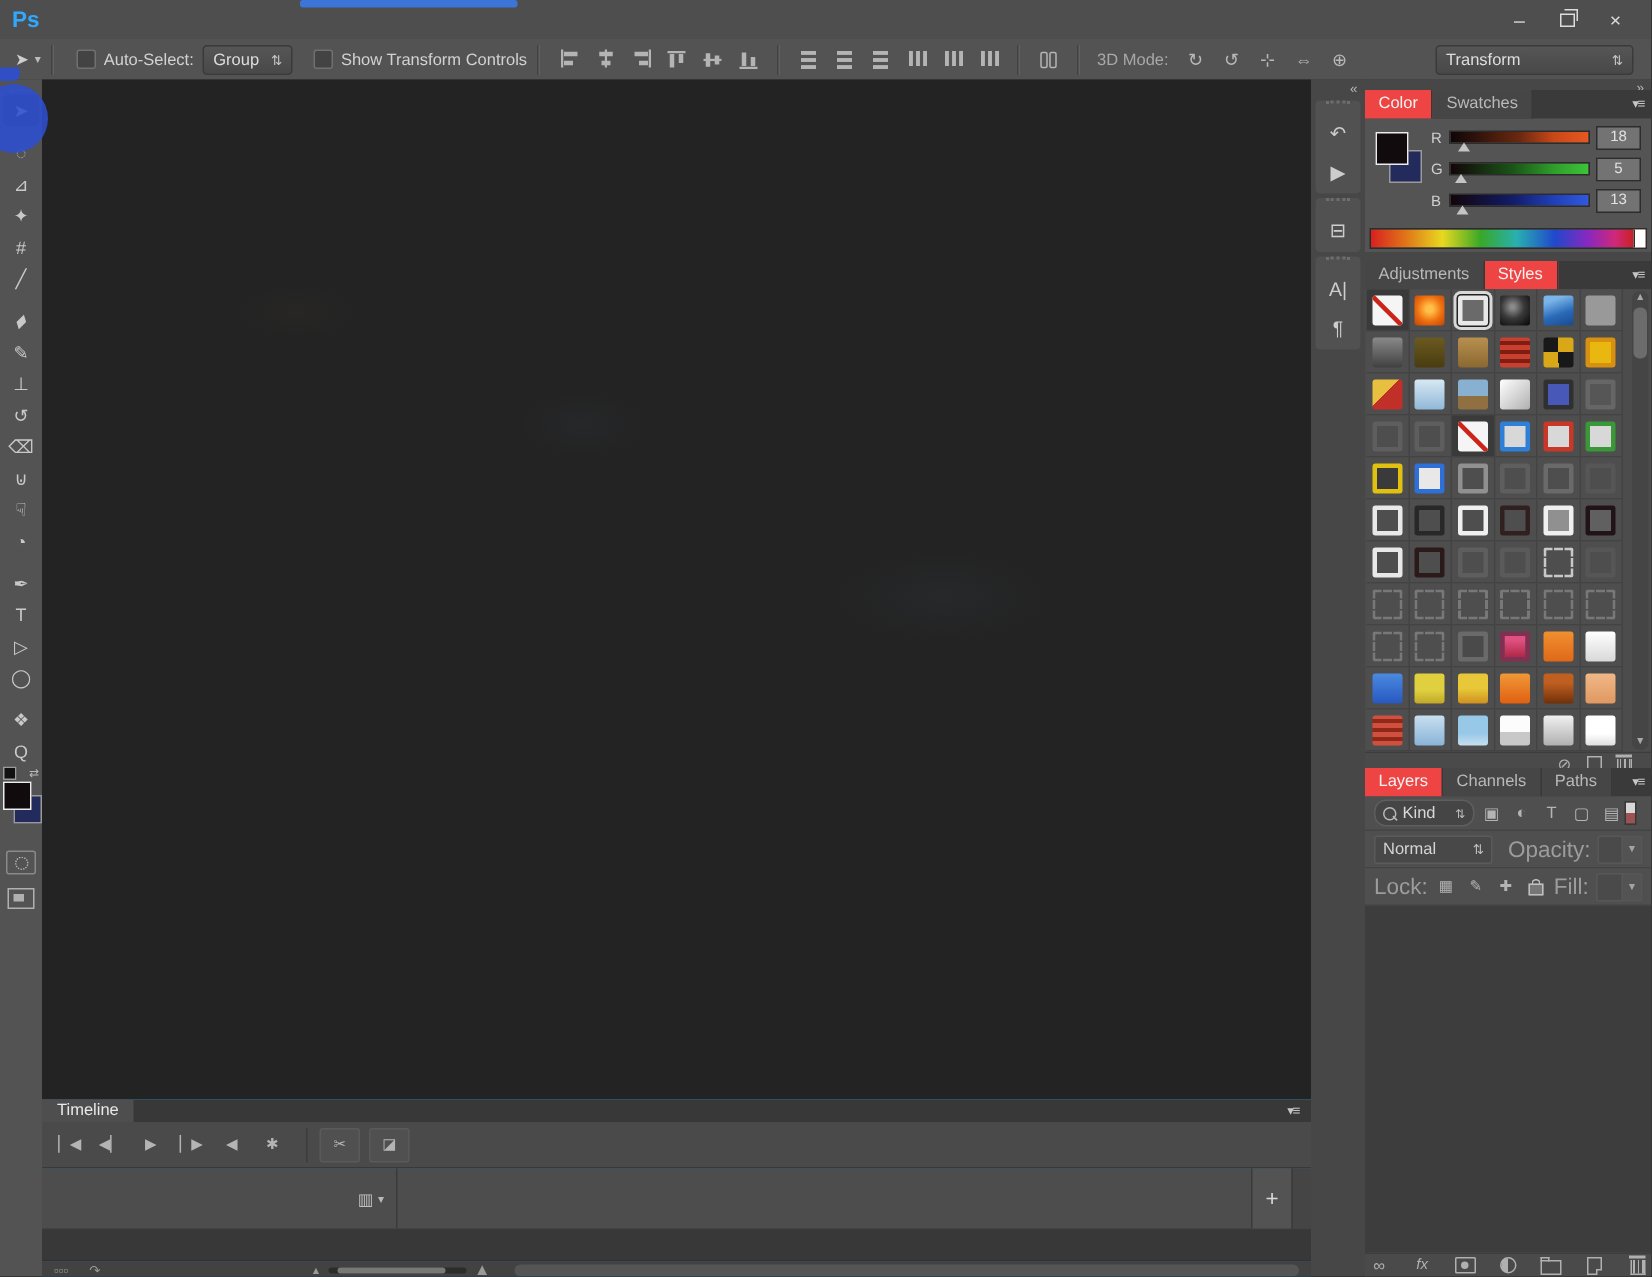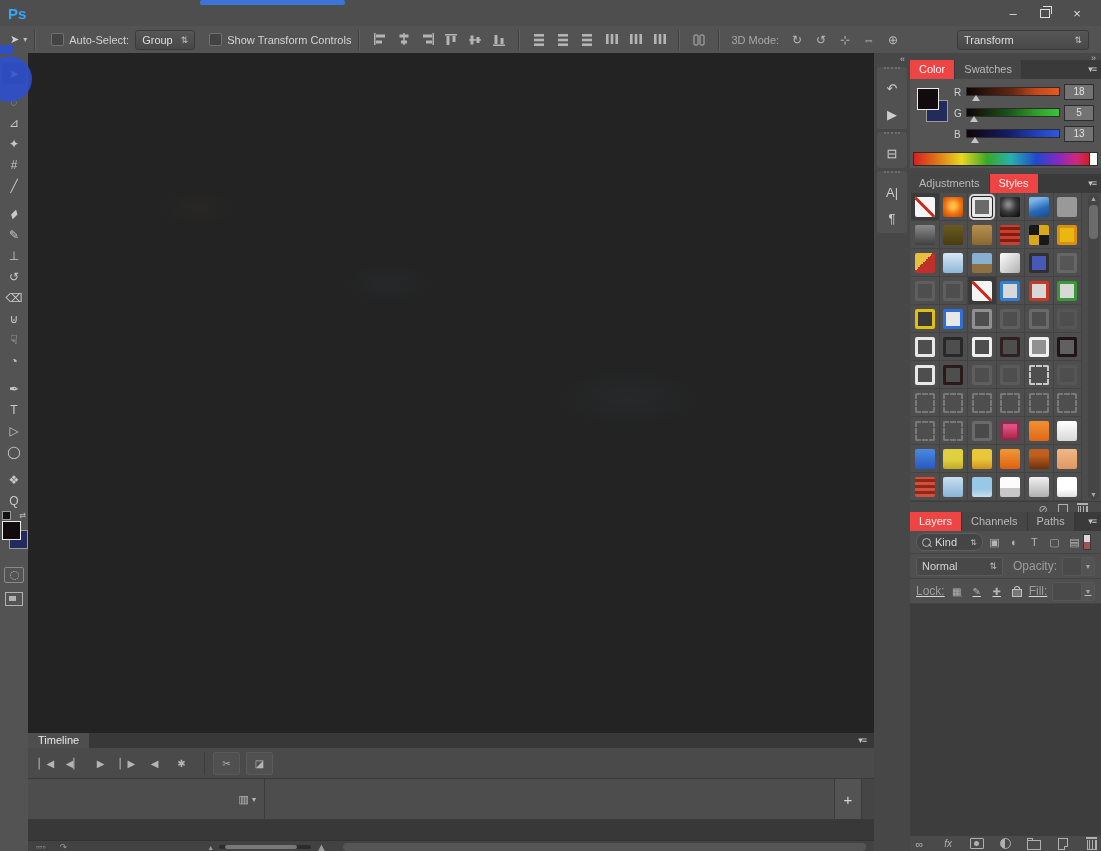--- a/index.html
+++ b/index.html
@@ -117,28 +117,28 @@
   .i-lock{position:relative;width:8px;height:6px;border:1px solid #c0c0c0;display:inline-block;margin-top:4px;background:#777;}
   .i-lock::before{content:'';position:absolute;top:-4px;left:1px;width:4px;height:3px;border:1px solid #c0c0c0;border-bottom:none;border-radius:3px 3px 0 0;}
   .i-toggle{width:8px;height:14px;border:1px solid #383838;background:linear-gradient(180deg,#d8d8d8 0 50%,#9c5252 50%);margin-left:auto;margin-right:4px;}
   .i-mag{position:relative;width:7px;height:7px;border:1px solid #b8b8b8;border-radius:50%;display:inline-block;}
   .i-mag::after{content:'';position:absolute;left:5px;top:6px;width:4px;height:1px;background:#b8b8b8;transform:rotate(45deg);}
   
   #layers-panel{top:459px;height:339px;display:flex;flex-direction:column;}
   .lrow{display:flex;align-items:center;padding:0 6px;background:#4f4f4f;border-bottom:1px solid #444;}
   .lrow.filter{height:22px;}
   .lrow.blend{height:24px;}
-  .lrow.lock{height:24px;text-decoration:underline;}
+  .lrow.lock{height:24px;}
   .kind-dd{display:inline-flex;align-items:center;gap:4px;width:72px;height:16px;background:#454545;
            border:1px solid #5e5e5e;border-radius:8px;padding:0 5px;color:#d8d8d8;font-size:11px;}
   .fbtn{width:17px;height:16px;display:flex;align-items:center;justify-content:center;color:#b4b4b4;font-size:11px;margin-left:3px;}
   .blend-dd{width:100px;height:17px;display:flex;align-items:center;background:#484848;border:1px solid #5a5a5a;border-radius:2px;
             padding:0 5px;color:#d4d4d4;font-size:11px;}
   .blend-dd .dd-arrow{margin-left:auto;font-size:9px;color:#bdbdbd;}
-  .dimlabel{color:#9c9c9c;font-size:12px;}
+  .dimlabel{color:#9c9c9c;font-size:15px;}
   .valbox{display:flex;align-items:center;width:44px;height:17px;margin-left:5px;opacity:.8;}
   .valbox .vb{flex:1;height:100%;background:#4a4a4a;border:1px solid #5a5a5a;border-radius:2px 0 0 2px;}
   .valbox .vbtn{width:12px;height:100%;background:#545454;border:1px solid #5a5a5a;border-left:none;border-radius:0 2px 2px 0;
                 display:flex;align-items:center;justify-content:center;font-size:7px;color:#b8b8b8;}
   .lockbtn{width:16px;height:16px;display:flex;align-items:center;justify-content:center;color:#b4b4b4;font-size:10px;margin-left:4px;}
   .layers-content{flex:1;background:#3d3d3d;}
   .lfoot{height:15px;background:#4a4a4a;border-top:1px solid #3d3d3d;display:flex;align-items:center;justify-content:center;gap:10px;}
   
   .timeline{position:absolute;left:28px;top:733px;width:846px;height:118px;background:#0ea5e9;}
   .tl-head{height:15px;background:#383838;display:flex;align-items:stretch;}

